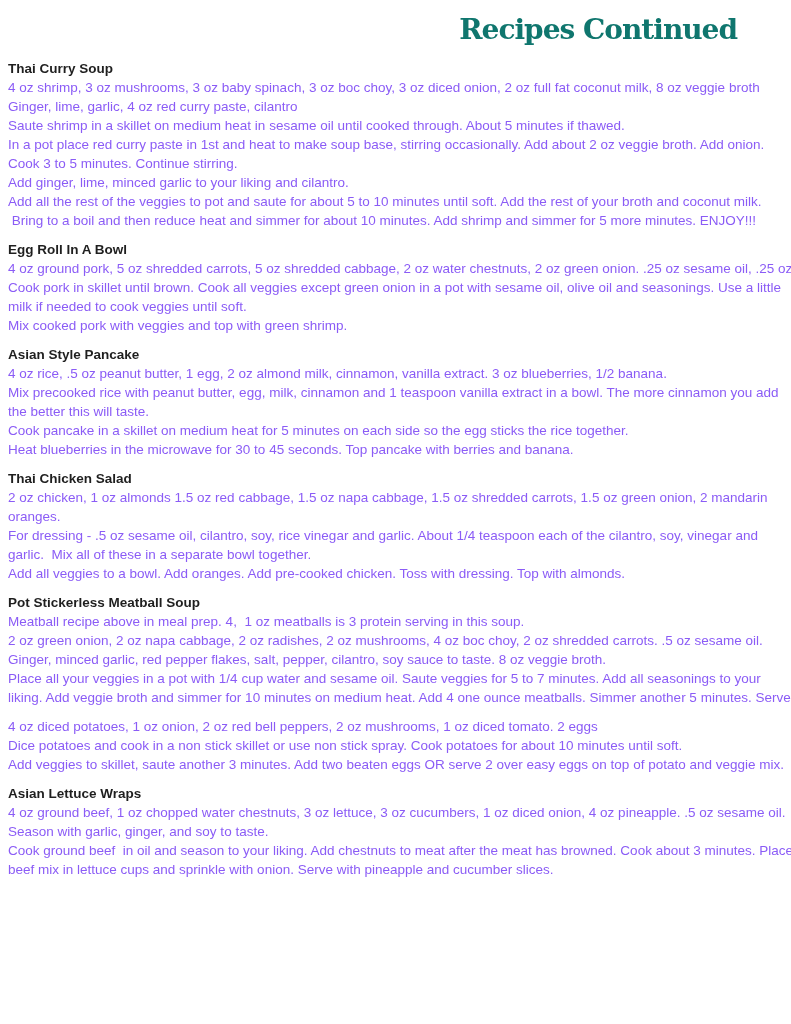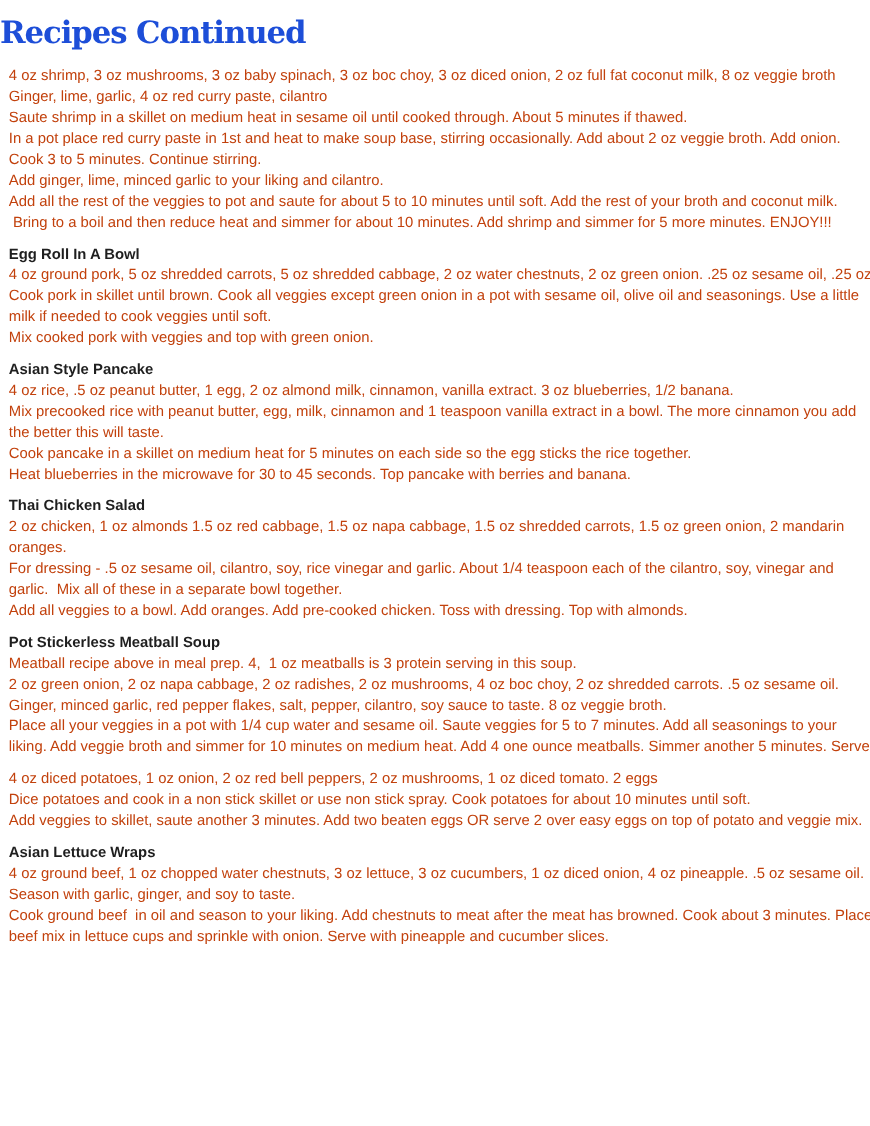--- a/index.html
+++ b/index.html
@@ -19,68 +19,69 @@
     height: 1024px;
     background: #ffffff;
     box-sizing: border-box;
   }
   .doc-title {
     font-family: "DejaVu Serif", serif;
     font-weight: 700;
     font-size: 28px;
     line-height: 34px;
     letter-spacing: -1px;
-    color: #1d4ed8;
-    text-align: left;
+    color: #0f766e;
+    text-align: right;
     margin: 13px 54px 0 0;
   }
   .recipes {
     margin: 12px 0 0 8px;
   }
   .recipe {
     margin: 0 0 10px 0;
   }
   .recipe-title {
     font-size: 13.5px;
     font-weight: 700;
     line-height: 19px;
     color: #1f1f1f;
     margin: 0;
     white-space: pre;
   }
   .recipe-line {
     font-size: 13.5px;
     font-weight: 400;
     line-height: 19px;
-    color: #c2410c;
+    color: #8b5cf6;
     white-space: pre;
   }
 </style>
 </head>
 <body>
 
 <div class="page">
   <h1 class="doc-title">Recipes Continued</h1>
   <main class="recipes">
       <section class="recipe">
+        <h2 class="recipe-title">Thai Curry Soup</h2>
         <div class="recipe-line">4 oz shrimp, 3 oz mushrooms, 3 oz baby spinach, 3 oz boc choy, 3 oz diced onion, 2 oz full fat coconut milk, 8 oz veggie broth</div>
         <div class="recipe-line">Ginger, lime, garlic, 4 oz red curry paste, cilantro</div>
         <div class="recipe-line">Saute shrimp in a skillet on medium heat in sesame oil until cooked through. About 5 minutes if thawed.</div>
         <div class="recipe-line">In a pot place red curry paste in 1st and heat to make soup base, stirring occasionally. Add about 2 oz veggie broth. Add onion.</div>
         <div class="recipe-line">Cook 3 to 5 minutes. Continue stirring.</div>
         <div class="recipe-line">Add ginger, lime, minced garlic to your liking and cilantro.</div>
         <div class="recipe-line">Add all the rest of the veggies to pot and saute for about 5 to 10 minutes until soft. Add the rest of your broth and coconut milk.</div>
         <div class="recipe-line"> Bring to a boil and then reduce heat and simmer for about 10 minutes. Add shrimp and simmer for 5 more minutes. ENJOY!!!</div>
       </section>
       <section class="recipe">
         <h2 class="recipe-title">Egg Roll In A Bowl</h2>
         <div class="recipe-line">4 oz ground pork, 5 oz shredded carrots, 5 oz shredded cabbage, 2 oz water chestnuts, 2 oz green onion. .25 oz sesame oil, .25 oz</div>
         <div class="recipe-line">Cook pork in skillet until brown. Cook all veggies except green onion in a pot with sesame oil, olive oil and seasonings. Use a little</div>
         <div class="recipe-line">milk if needed to cook veggies until soft.</div>
-        <div class="recipe-line">Mix cooked pork with veggies and top with green onion.</div>
+        <div class="recipe-line">Mix cooked pork with veggies and top with green shrimp.</div>
       </section>
       <section class="recipe">
         <h2 class="recipe-title">Asian Style Pancake</h2>
         <div class="recipe-line">4 oz rice, .5 oz peanut butter, 1 egg, 2 oz almond milk, cinnamon, vanilla extract. 3 oz blueberries, 1/2 banana.</div>
         <div class="recipe-line">Mix precooked rice with peanut butter, egg, milk, cinnamon and 1 teaspoon vanilla extract in a bowl. The more cinnamon you add</div>
         <div class="recipe-line">the better this will taste.</div>
         <div class="recipe-line">Cook pancake in a skillet on medium heat for 5 minutes on each side so the egg sticks the rice together.</div>
         <div class="recipe-line">Heat blueberries in the microwave for 30 to 45 seconds. Top pancake with berries and banana.</div>
       </section>
       <section class="recipe">

